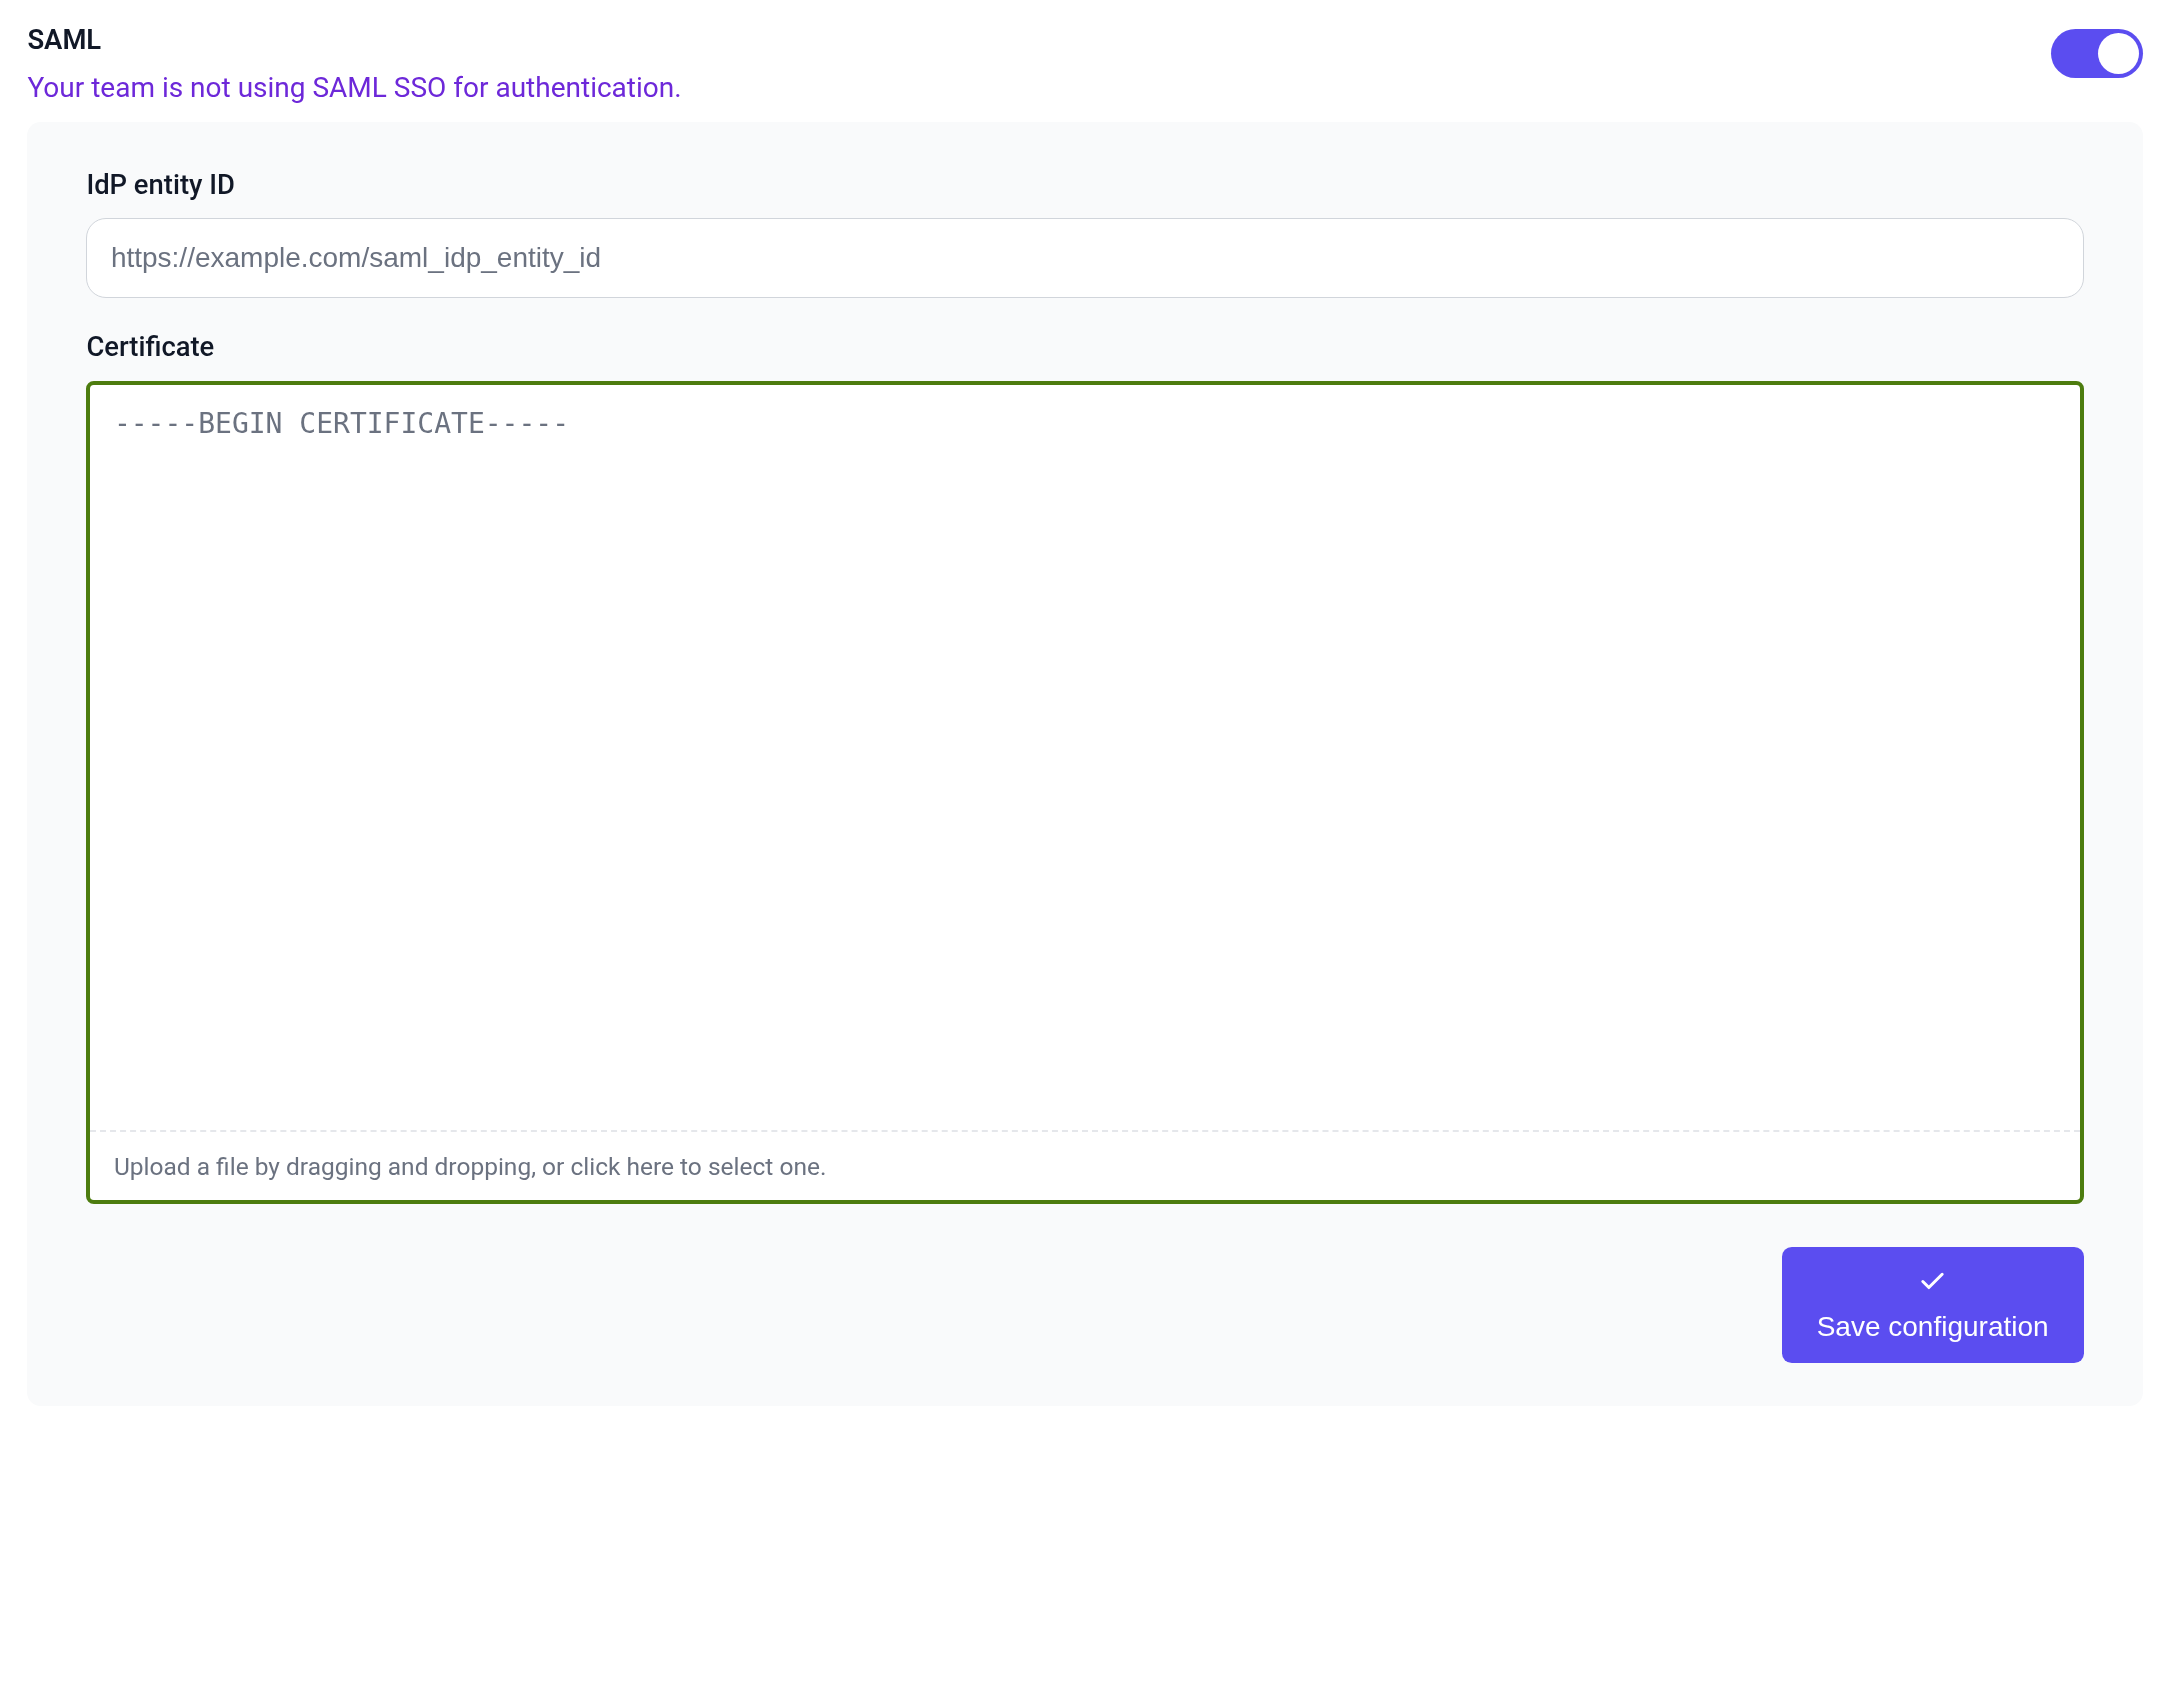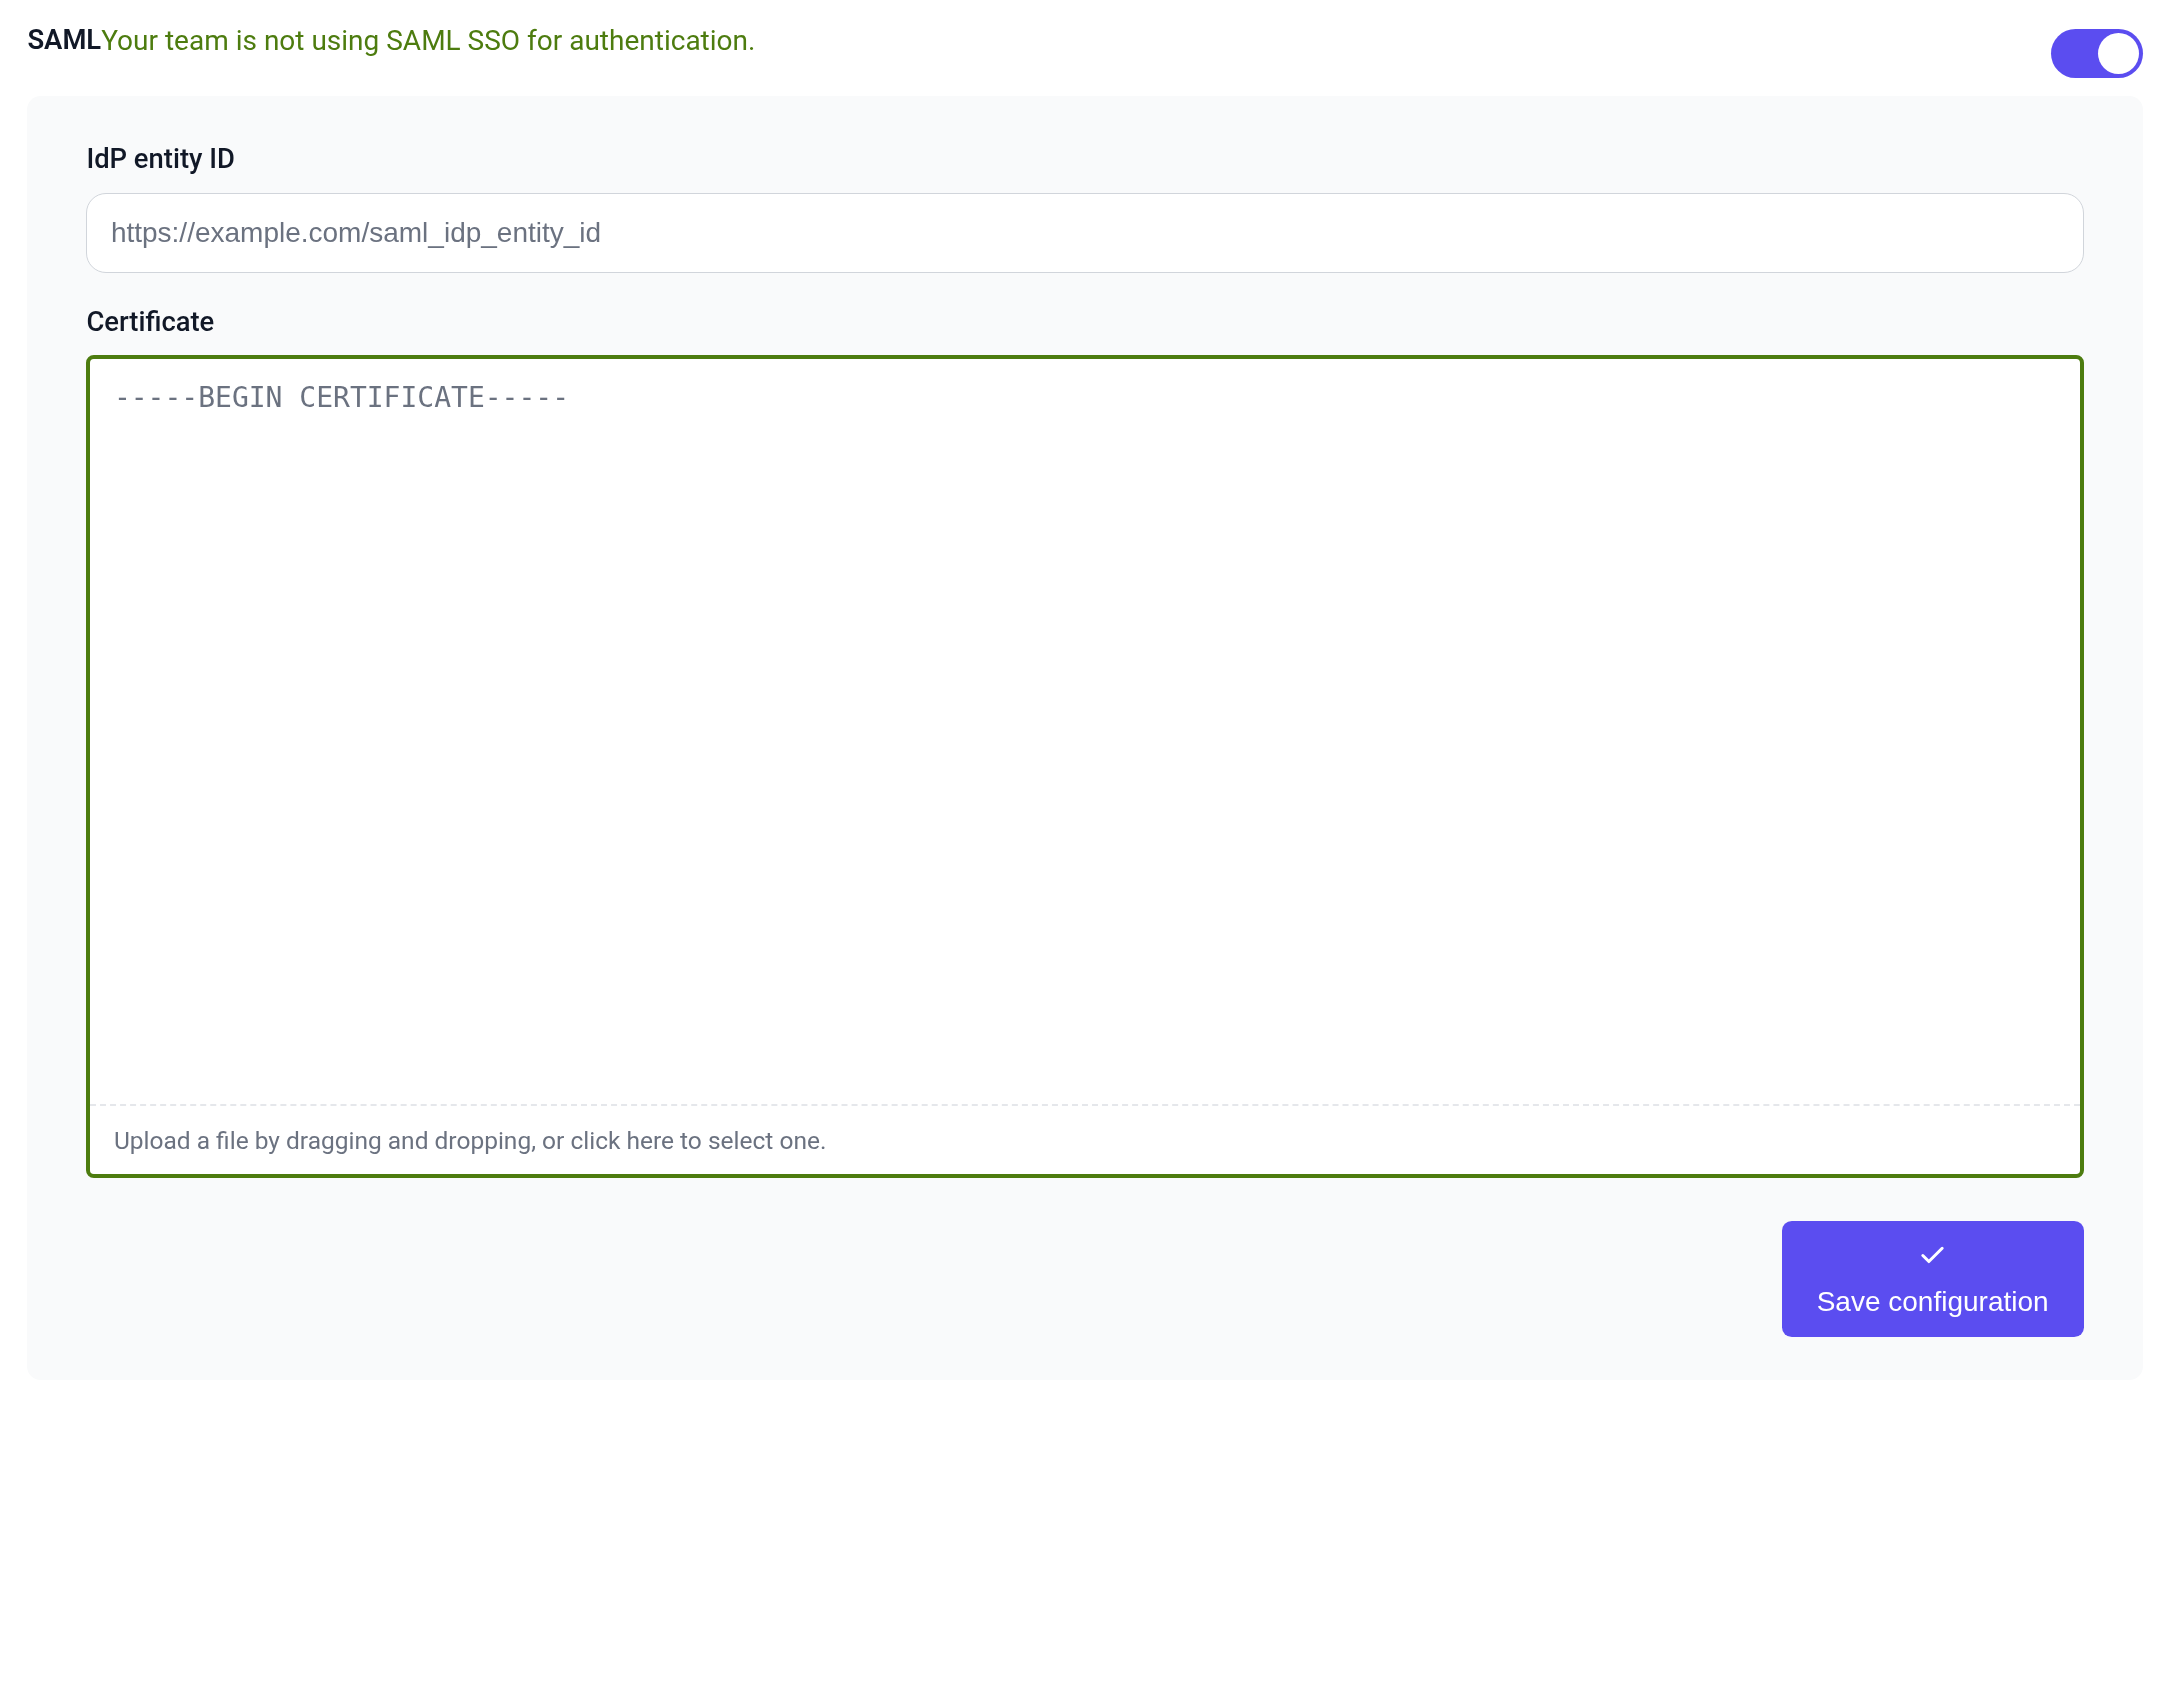--- a/index.html
+++ b/index.html
@@ -14,32 +14,32 @@
       padding: 23.5px 27.4px;
     }
     .header-row {
       display: flex;
       justify-content: space-between;
       align-items: flex-start;
       margin-bottom: 17.6px;
     }
     .header-text {
       display: flex;
-      flex-direction: row;
+      flex-direction: column;
     }
     .section-title {
       font-size: 27.4px;
       font-weight: 600;
       color: #111827;
       margin-bottom: 15.7px;
     }
     .section-subtitle {
       font-size: 28px;
       font-weight: 400;
-      color: #4d7c0f;
+      color: #6d28d9;
     }
     .toggle {
       position: relative;
       width: 92px;
       height: 49px;
       background: #5b4df0;
       border-radius: 979px;
       cursor: pointer;
       flex-shrink: 0;
       margin-top: 5.9px;

